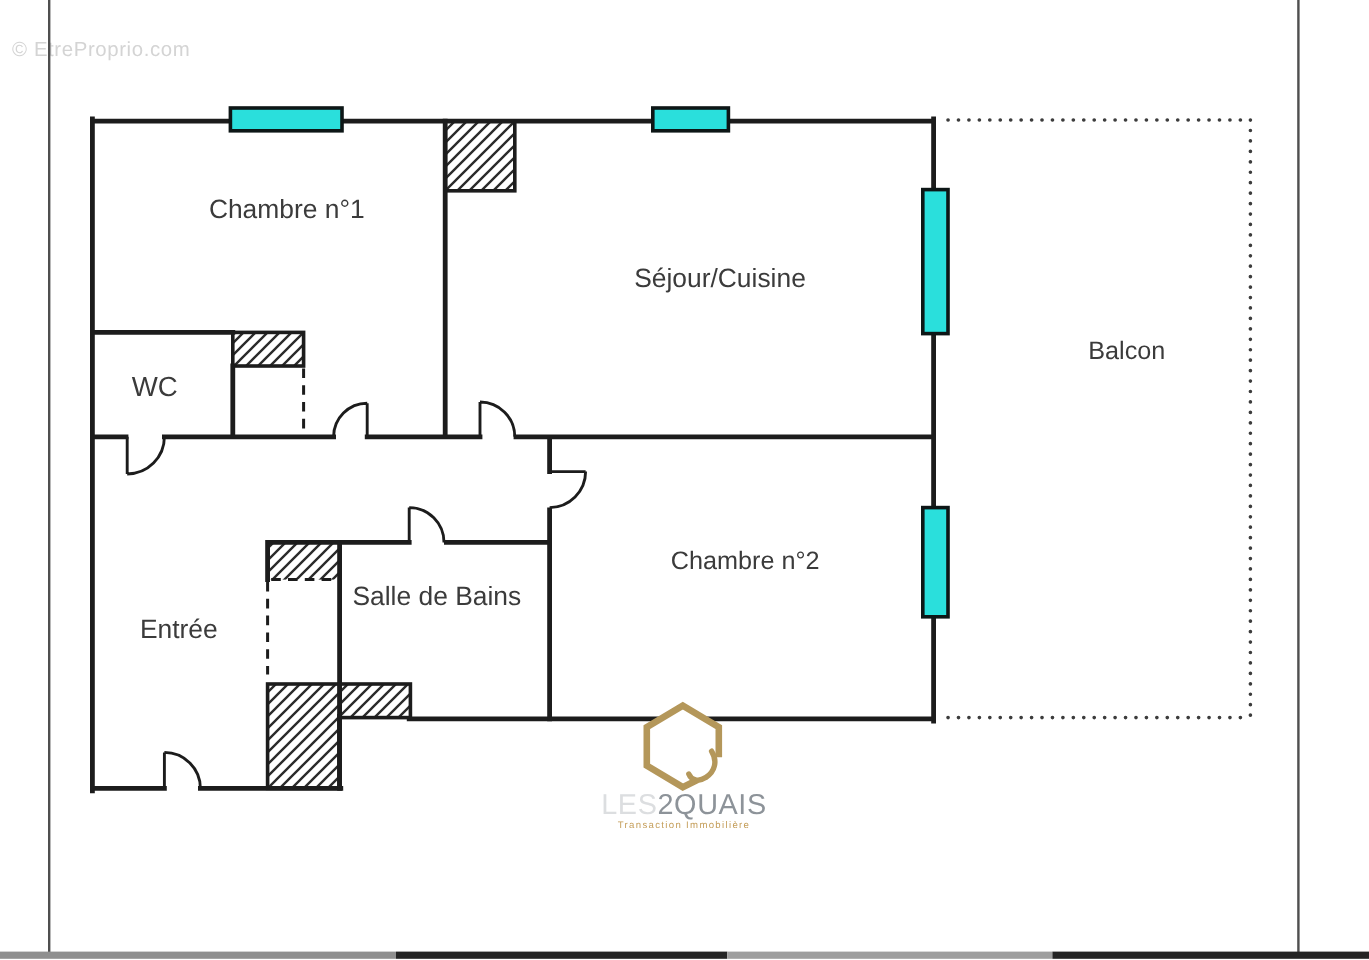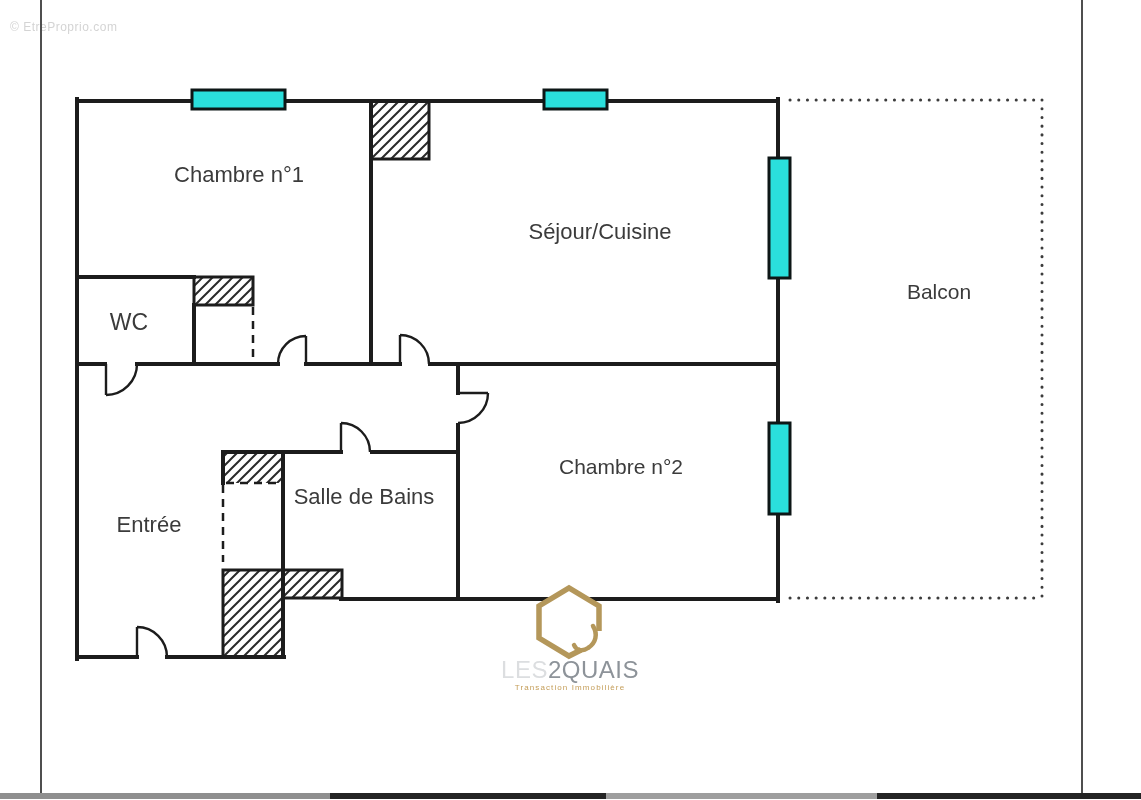--- a/index.html
+++ b/index.html
@@ -5,22 +5,22 @@
   html,body{margin:0;padding:0;}
   body{
     width:1141px;height:800px;
     background:#ffffff;
     font-family:"Liberation Sans", sans-serif;
     position:relative;
     overflow:hidden;
   }
   .page{position:absolute;inset:0;}
   .watermark{
-    position:absolute;left:10px;top:20px;
-    font-size:12px;color:#d4d4d4;letter-spacing:.5px;
+    position:absolute;left:10px;top:32px;
+    font-size:17px;color:#d4d4d4;letter-spacing:.5px;
     user-select:none;white-space:nowrap;
   }
   .img-border{
     position:absolute;top:0;width:2px;height:797px;background:#4f4f4f;
   }
   .img-border.left{left:40px;}
   .img-border.right{left:1081px;}
   .bottom-bar{position:absolute;left:0;top:793px;height:6px;width:1141px;}
   .bottom-bar .seg{position:absolute;top:0;height:6px;}
   svg{position:absolute;left:0;top:0;}

